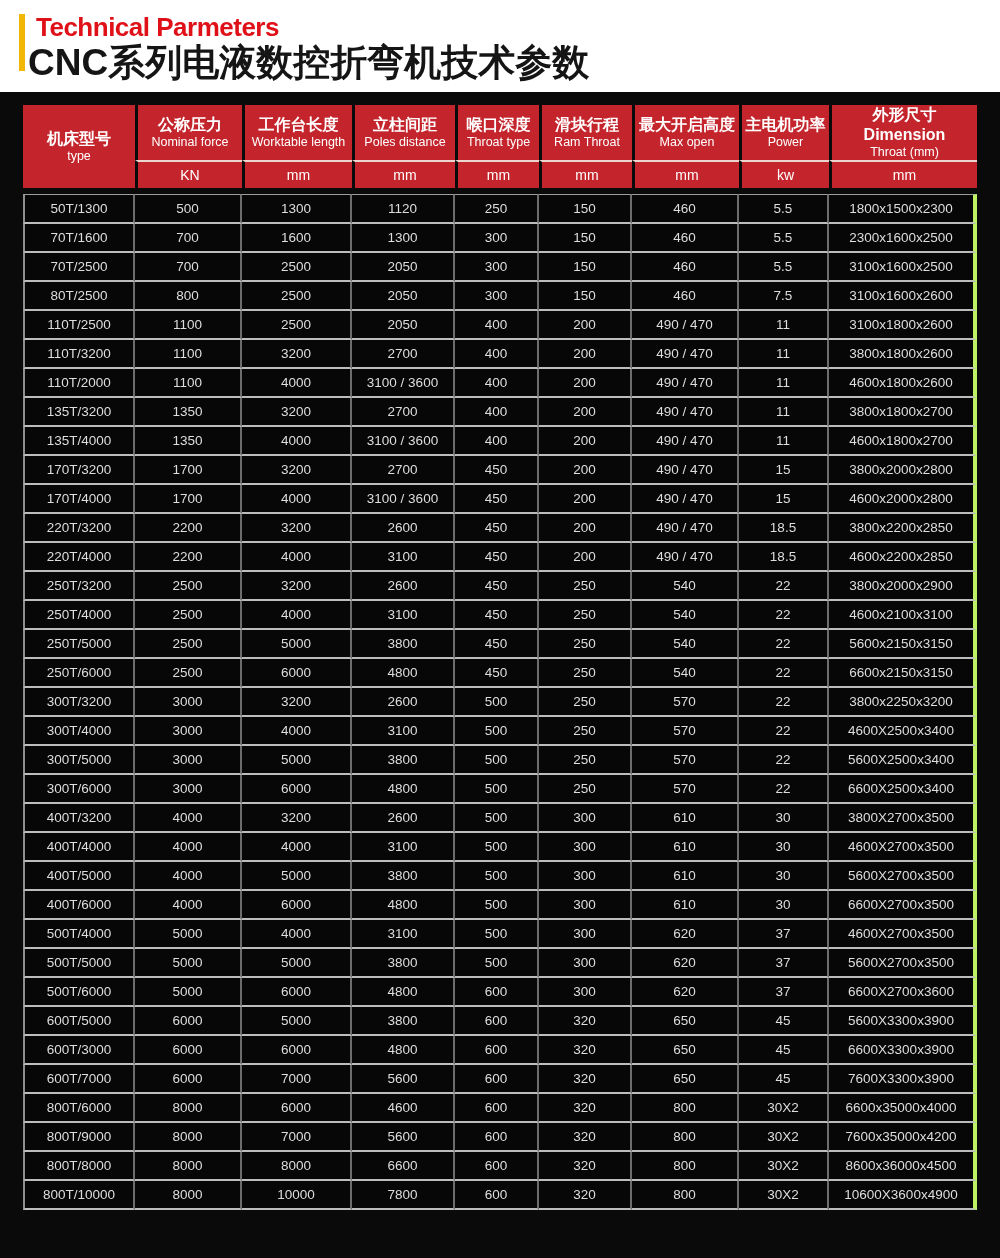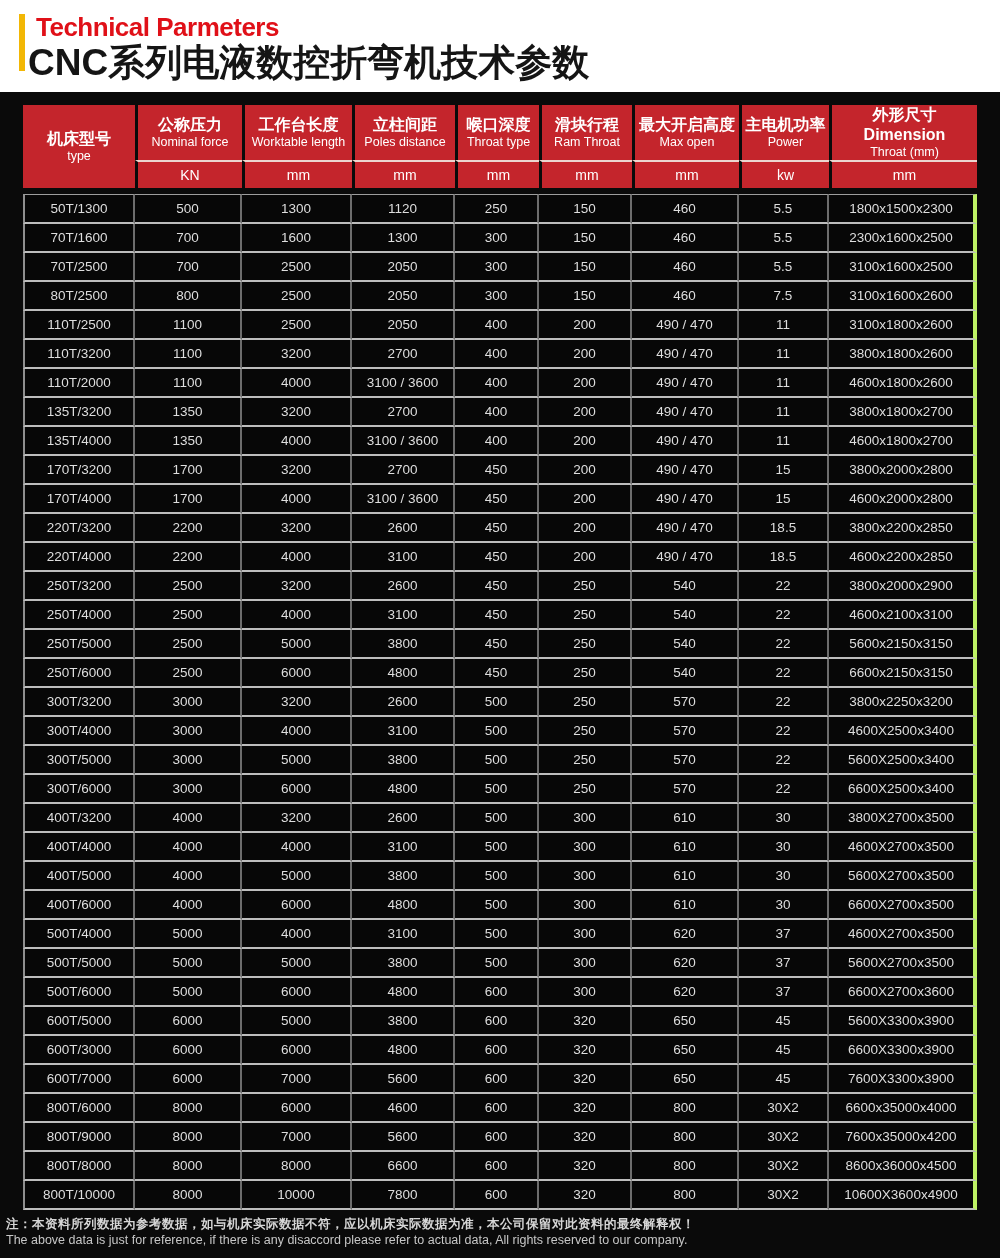--- a/index.html
+++ b/index.html
@@ -545,17 +545,13 @@
           <td>7800</td>
           <td>600</td>
           <td>320</td>
           <td>800</td>
           <td>30X2</td>
           <td>10600X3600x4900</td>
         </tr>
       </tbody>
   </table>
 
-  <div class="footnote">
-    <div class="zh">注：本资料所列数据为参考数据，如与机床实际数据不符，应以机床实际数据为准，本公司保留对此资料的最终解释权！</div>
-    <div class="en">The above data is just for reference, if there is any disaccord please refer to actual data, All rights reserved to our company.</div>
-  </div>
 </div>
 
 </body></html>

